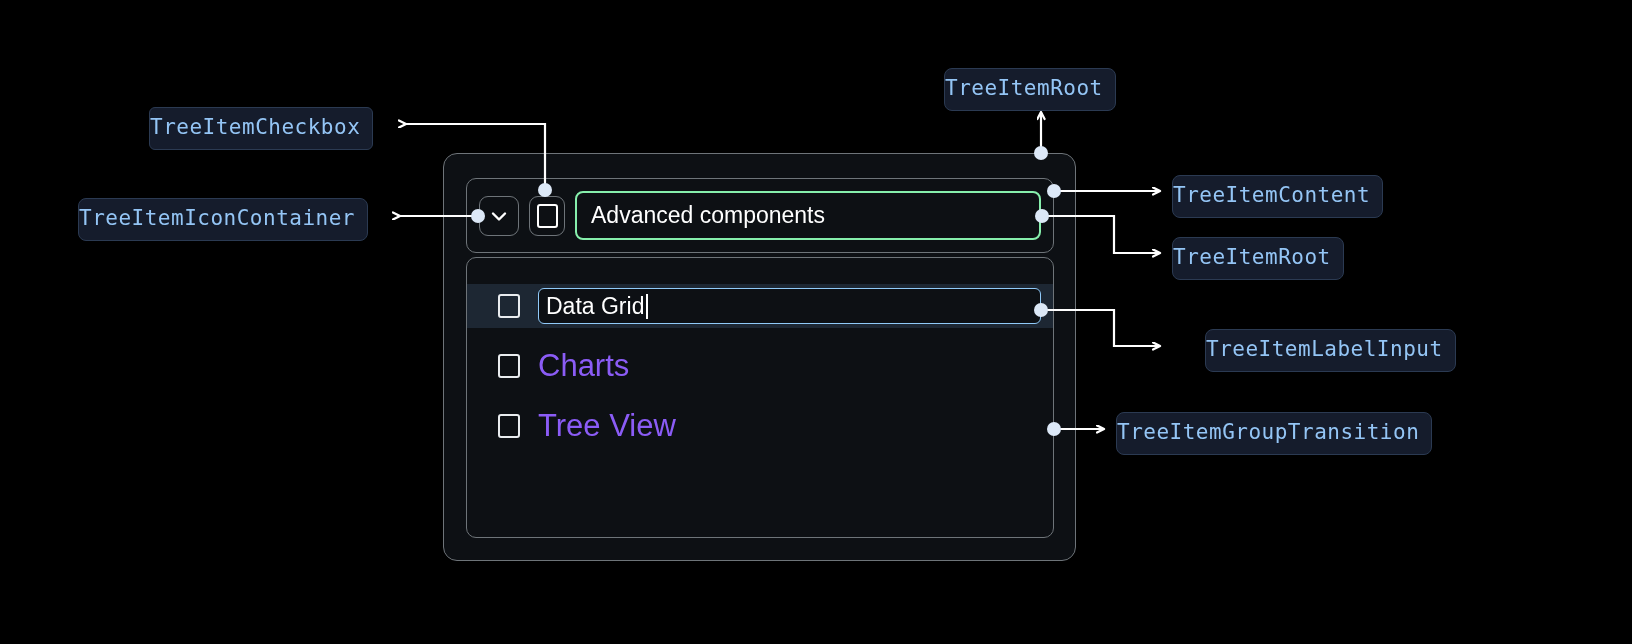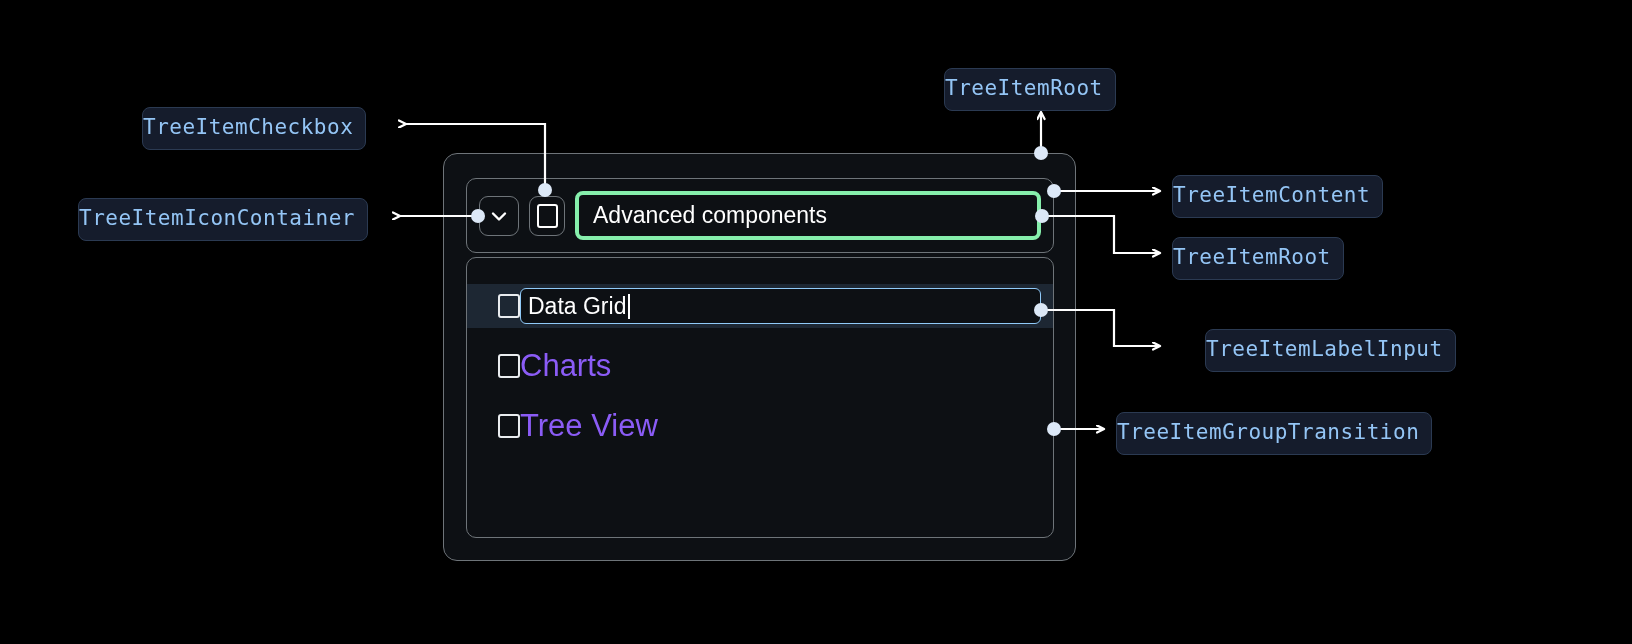--- a/index.html
+++ b/index.html
@@ -100,21 +100,21 @@
     box-sizing: border-box;
     border: 2.5px solid #ffffff;
     border-radius: 3px;
     background: transparent;
   }
 
   .root-label {
     flex: 1 1 auto;
     height: 49px;
     box-sizing: border-box;
-    border: 4px solid #86efac;
+    border: 2px solid #86efac;
     border-radius: 8px;
     display: flex;
     align-items: center;
     padding-left: 14px;
     color: #ffffff;
     font-size: 23px;
   }
 
   .tree-group {
     position: absolute;
@@ -129,20 +129,21 @@
     padding-top: 26px;
     overflow: hidden;
   }
 
   .tree-item {
     height: 44px;
     display: flex;
     align-items: center;
     padding-left: 31px;
     margin-bottom: 16px;
+    gap: 18px;
     box-sizing: border-box;
   }
   .tree-item.selected {
     background: #1d2733;
   }
 
   .item-cb {
     width: 22px;
     height: 24px;
     flex: 0 0 auto;
@@ -220,21 +221,21 @@
   </div>
 
 
   <div class="tree-item">
     <span class="item-cb"></span>
     <span class="item-label">Tree View</span>
   </div>
 
 </div>
 
-<div class="chip" style="left:142px; top:107px;">TreeItemCheckbox</div>
+<div class="chip" style="left:149px; top:107px;border-radius:6px;">TreeItemCheckbox</div>
 
 <div class="chip" style="left:78px; top:198px;">TreeItemIconContainer</div>
 
 <div class="chip" style="left:944px; top:68px;">TreeItemRoot</div>
 
 <div class="chip" style="left:1172px; top:175px;">TreeItemContent</div>
 
 <div class="chip" style="left:1172px; top:237px;">TreeItemRoot</div>
 
 <div class="chip" style="left:1172px; top:329px;margin-left:33px;">TreeItemLabelInput</div>

